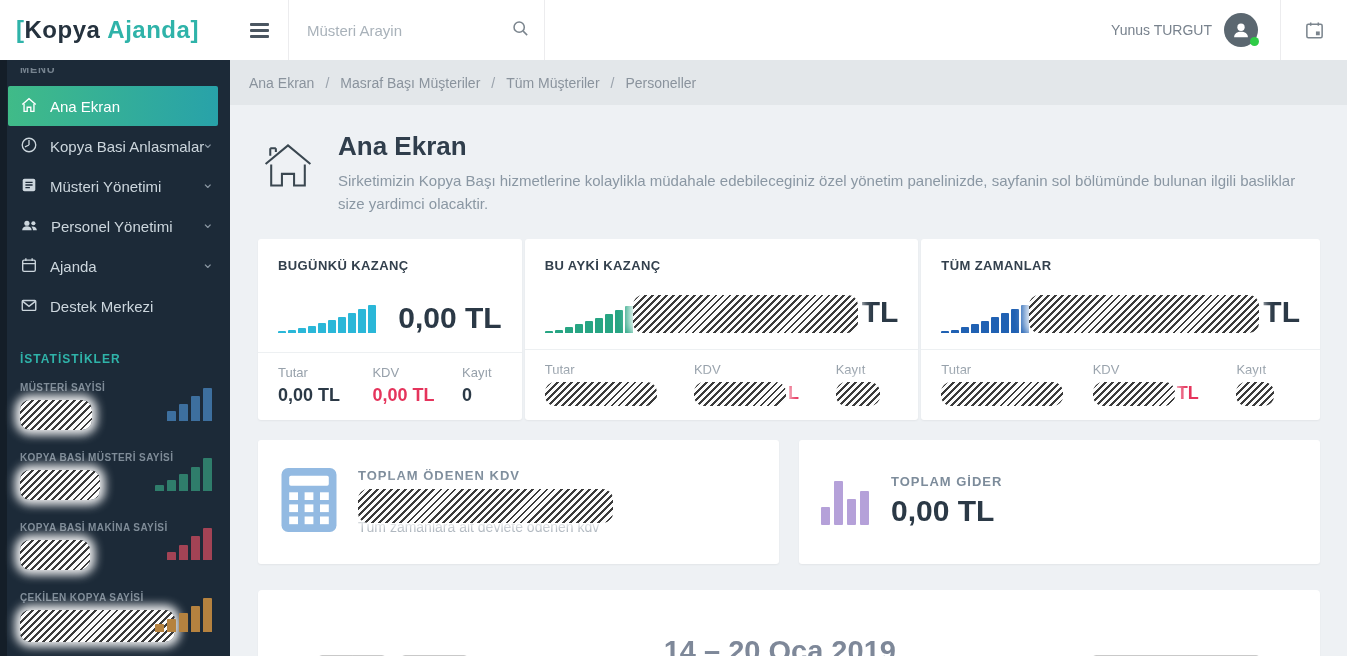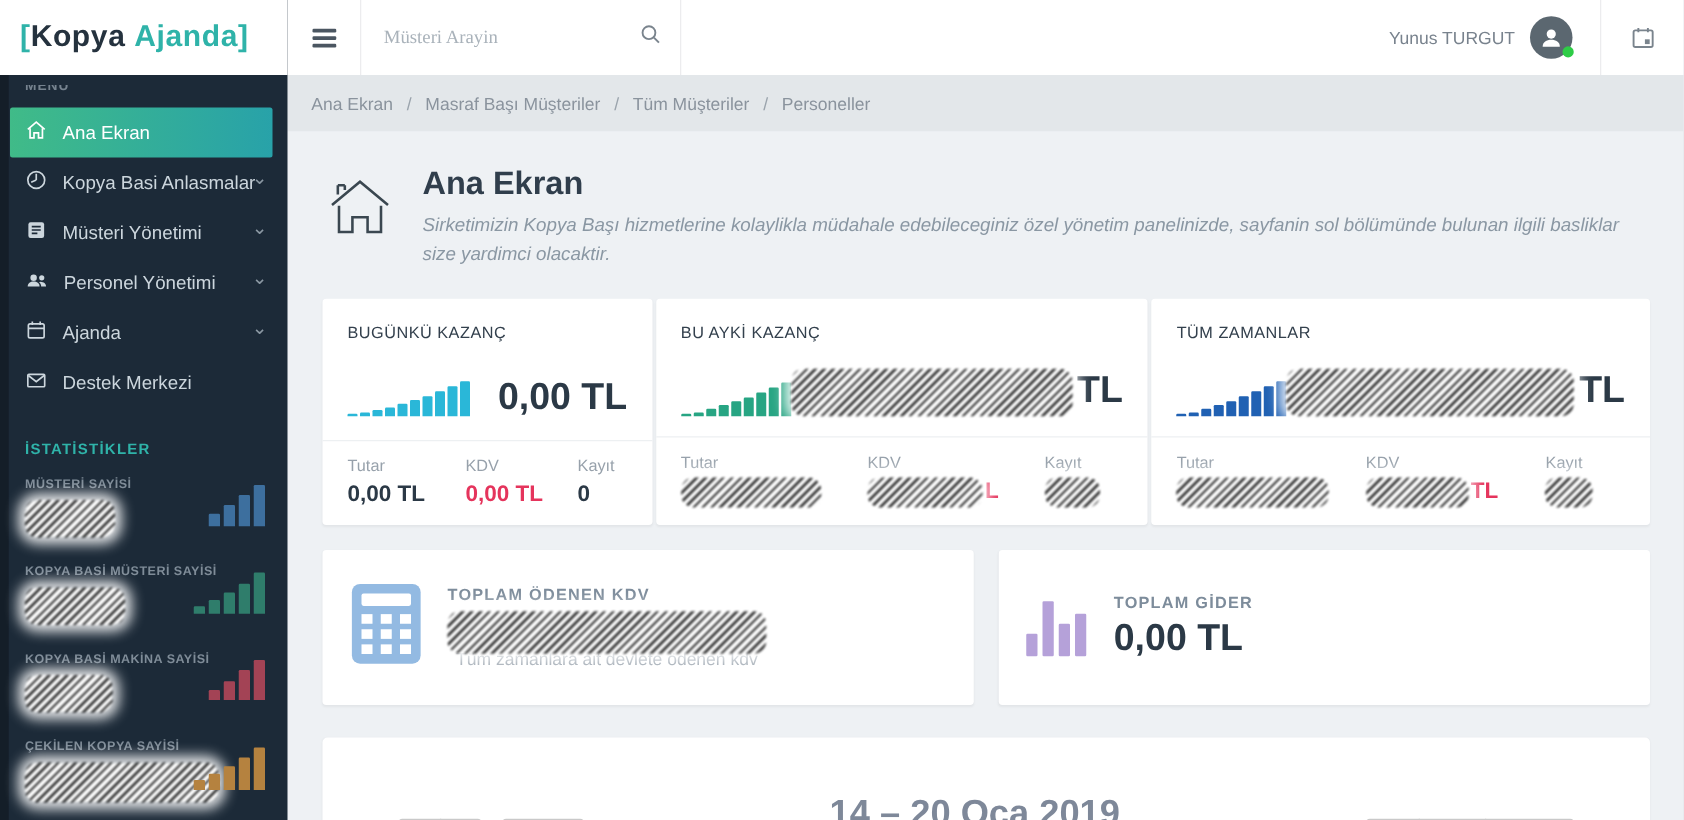--- a/index.html
+++ b/index.html
@@ -41,48 +41,48 @@
 
   
   .topbar { position:absolute; left:230px; right:0; top:0; height:60px; background:#fff;
             display:flex; align-items:center; z-index:2; }
   .vsep { width:1px; height:60px; background:#ececee; }
   .hamburger { width:58px; height:60px; display:flex; flex-direction:column; justify-content:center;
                align-items:center; gap:3px; cursor:pointer; }
   .hamburger span { display:block; width:19px; height:3px; background:#4b5661; border-radius:1px; }
   .search-wrap { display:flex; align-items:center; width:255px; padding:0 14px 0 18px; }
   .search-input { flex:1; border:none; outline:none; font-size:15px; color:#52606c; background:transparent;
-                  font-family:Liberation Serif, serif; }
+                  font-family:Liberation Sans, sans-serif; }
   .search-input::placeholder { color:#a9b2ba; }
   .top-right { margin-left:auto; display:flex; align-items:center; height:60px; }
   .user-name { color:#78828d; font-size:14px; margin-right:12px; cursor:pointer; }
   .avatar { position:relative; width:34px; height:34px; border-radius:50%; background:#5b6770;
             display:flex; align-items:center; justify-content:center; margin-right:22px; cursor:pointer; }
   .avatar .dot { position:absolute; right:-1px; bottom:1px; width:9px; height:9px; border-radius:50%;
                  background:#2ecc46; }
   .cal-btn { width:66px; height:60px; display:flex; align-items:center; justify-content:center; cursor:pointer; }
 
   
   .breadcrumb { position:absolute; left:230px; right:0; top:60px; height:45px; background:#e3e7ea;
                 display:flex; align-items:center; padding-left:19px; font-size:14px; color:#8a939d; z-index:1; }
   .breadcrumb .crumb { cursor:pointer; }
   .breadcrumb .sep { margin:0 11px; color:#9aa3ac; }
 
   
   .main { position:absolute; left:230px; top:105px; right:0; bottom:0; padding:26px 27px 0 28px; }
   .page-head { display:flex; }
   .page-head .home-big { margin:6px 22px 0 2px; }
   .page-title { font-size:26px; font-weight:bold; color:#303e4c; margin-bottom:7px; }
-  .page-subtitle { font-size:15px; color:#8a97a3; line-height:1.55; max-width:985px;font-style:italic; }
+  .page-subtitle { font-size:15px; color:#8a97a3; line-height:1.55; max-width:985px; }
 
   .earn-row { display:flex; gap:3px; margin-top:23px; }
   .earn-card { flex:1; background:#fff; border-radius:3px; box-shadow:0 1px 2px rgba(0,0,0,0.05);
                display:flex; flex-direction:column; }
   .earn-top { padding:19px 20px 16px; }
-  .earn-title { font-size:13px; font-weight:normal; color:#33404d; letter-spacing:0.4px; }
+  .earn-title { font-size:13px; font-weight:bold; color:#33404d; letter-spacing:0.4px; }
   .earn-body { display:flex; justify-content:space-between; align-items:flex-end; margin-top:22px; min-height:38px; }
   .earn-value { font-size:30px; font-weight:600; color:#2b3946; line-height:1; white-space:nowrap; }
   .earn-sub { border-top:1px solid #edf0f2; padding:12px 20px 14px; display:flex; margin-top:auto; }
   .sub-col { flex:1; } .sub-col.mid { flex:0.95; } .sub-col.last { flex:0.42; }
   .sub-label { font-size:13px; color:#97a1ab; margin-bottom:5px; }
   .sub-value { font-size:18px; font-weight:bold; color:#2b3946; white-space:nowrap; }
   .sub-value.red, .red { color:#e5345c; }
 
   .totals-row { display:flex; gap:20px; margin-top:20px; }
   .total-card { flex:1; background:#fff; border-radius:3px; box-shadow:0 1px 2px rgba(0,0,0,0.05);
@@ -431,21 +431,21 @@
                 <rect x="36" y="34" width="8" height="7"></rect>
               <rect x="8" y="45" width="8" height="7"></rect>
                 <rect x="22" y="45" width="8" height="7"></rect>
                 <rect x="36" y="45" width="8" height="7"></rect>
             </g>
           </svg>
         </span>
         <div class="total-info">
           <div class="total-title">TOPLAM ÖDENEN KDV</div>
           <div style="margin:6px 0 0;"><span class="censored" style="width:255px;height:34px;"></span></div>
-          <div class="total-sub" style="margin-top:-4px;text-align:center;">Tüm zamanlara ait devlete ödenen kdv</div>
+          <div class="total-sub" style="margin-top:-4px;">Tüm zamanlara ait devlete ödenen kdv</div>
         </div>
       </div>
 
       <div class="total-card">
         <span style="display:block;">
           <div class="spark icon-bars" style="height:46px;width:50px;">
               <div class="spark-bar" style="height: 18px; background: rgb(181, 161, 217);"></div>
               <div class="spark-bar" style="height: 44px; background: rgb(181, 161, 217);"></div>
               <div class="spark-bar" style="height: 26px; background: rgb(181, 161, 217);"></div>
               <div class="spark-bar" style="height: 34px; background: rgb(181, 161, 217);"></div>

